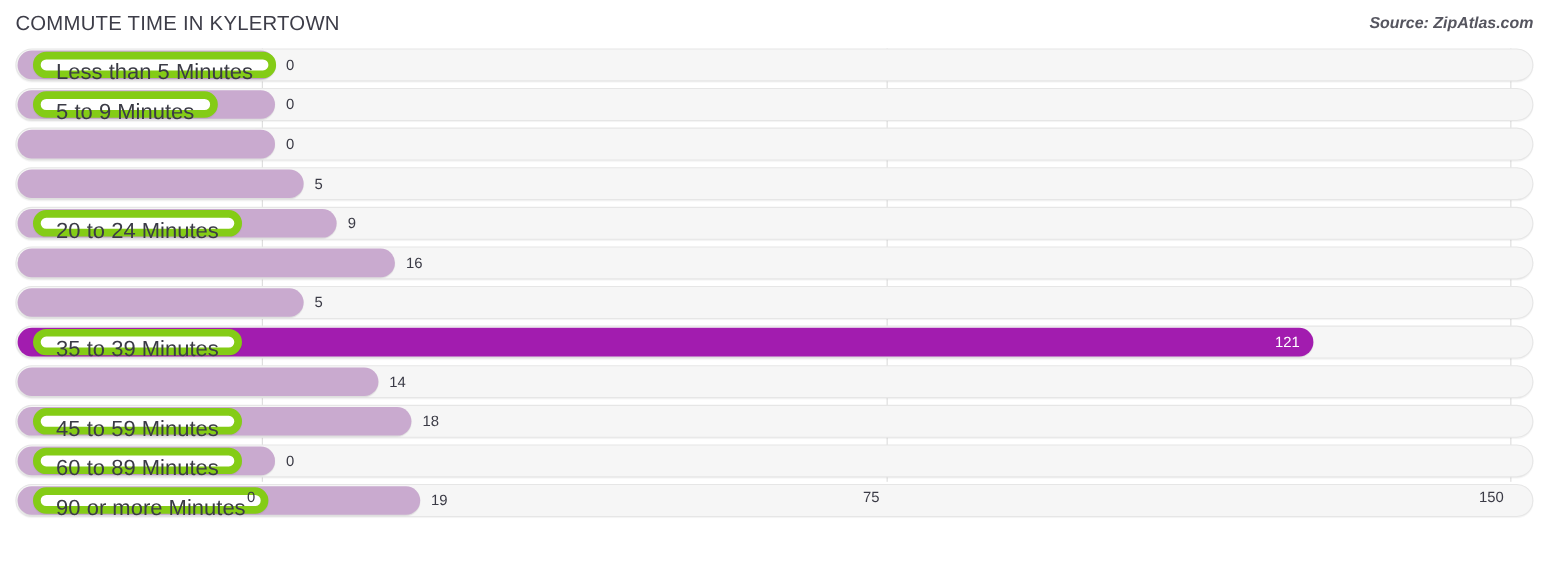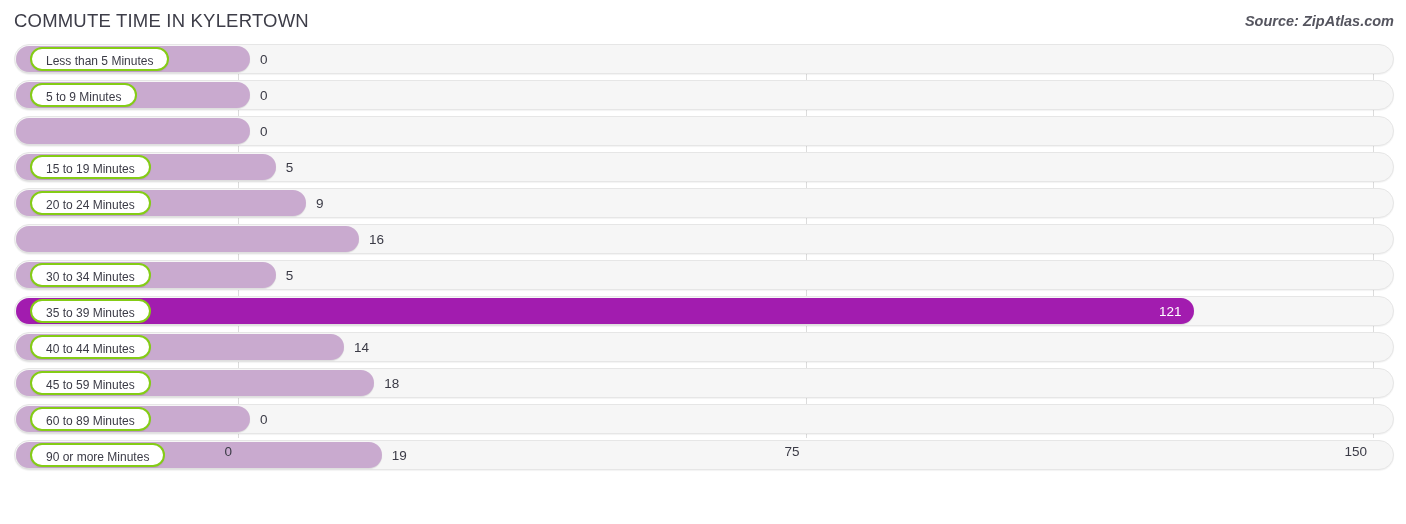--- a/index.html
+++ b/index.html
@@ -116,23 +116,23 @@
   }
   .cat-pill {
     position: absolute;
     left: 30px;
     top: 3px;
     height: 24px;
     line-height: 24px;
     padding: 0 14px;
     border-radius: 12px;
     background: #ffffff;
-    border: 2px solid #84cc16;
+    border: 7px solid #84cc16;
     box-sizing: border-box;
-    font-size: 12px;
+    font-size: 20px;
     color: #3b3b46;
     white-space: nowrap;
     box-shadow: 0 1px 1px rgba(0,0,0,0.07);
   }
 
   
   #axis {
     position: absolute;
     left: 0;
     top: 394px;
@@ -177,51 +177,48 @@
       </div>
       <div class="row">
         <div class="track"></div>
         <div class="bar" style="width: 234px;"></div>
         <span class="value-label" style="left: 260px;">0</span>
       </div>
       <div class="row">
         <div class="track"></div>
         <div class="bar" style="width: 259.833px;"></div>
         <span class="value-label" style="left: 285.833px;">5</span>
-        <div class="cat-pill">15 to 19 Minutes</div>
       </div>
       <div class="row">
         <div class="track"></div>
         <div class="bar" style="width: 290.1px;"></div>
         <span class="value-label" style="left: 316.1px;">9</span>
         <div class="cat-pill">20 to 24 Minutes</div>
       </div>
       <div class="row">
         <div class="track"></div>
         <div class="bar" style="width: 343.067px;"></div>
         <span class="value-label" style="left: 369.067px;">16</span>
       </div>
       <div class="row">
         <div class="track"></div>
         <div class="bar" style="width: 259.833px;"></div>
         <span class="value-label" style="left: 285.833px;">5</span>
-        <div class="cat-pill">30 to 34 Minutes</div>
       </div>
       <div class="row">
         <div class="track"></div>
         <div class="bar highlight" style="width: 1137.57px;">
           <span class="bar-inner-value">121</span>
         </div>
         <div class="cat-pill">35 to 39 Minutes</div>
       </div>
       <div class="row">
         <div class="track"></div>
         <div class="bar" style="width: 327.933px;"></div>
         <span class="value-label" style="left: 353.933px;">14</span>
-        <div class="cat-pill">40 to 44 Minutes</div>
       </div>
       <div class="row">
         <div class="track"></div>
         <div class="bar" style="width: 358.2px;"></div>
         <span class="value-label" style="left: 384.2px;">18</span>
         <div class="cat-pill">45 to 59 Minutes</div>
       </div>
       <div class="row">
         <div class="track"></div>
         <div class="bar" style="width: 234px;"></div>

